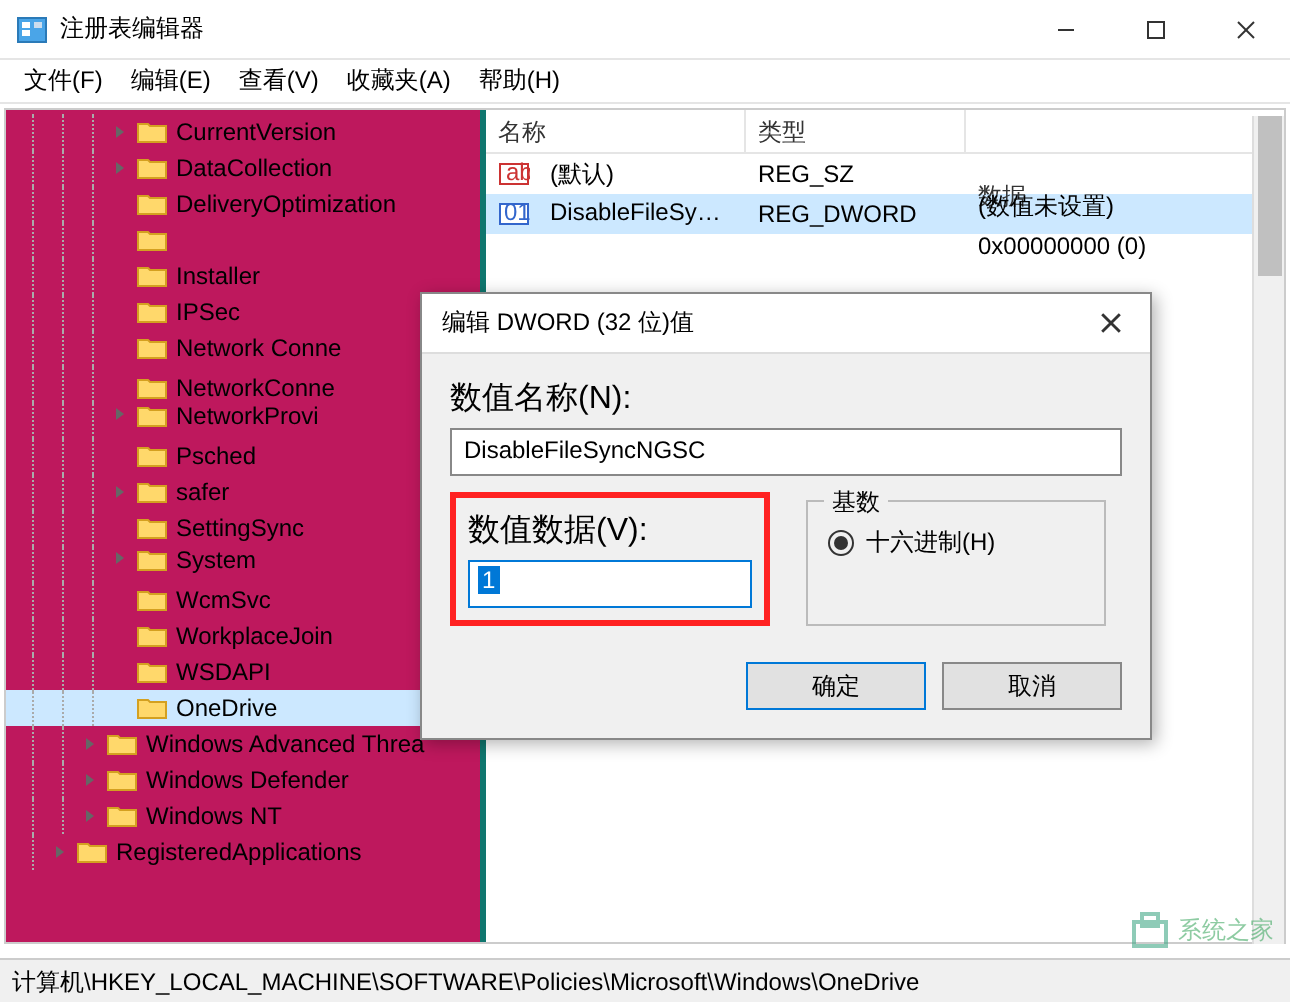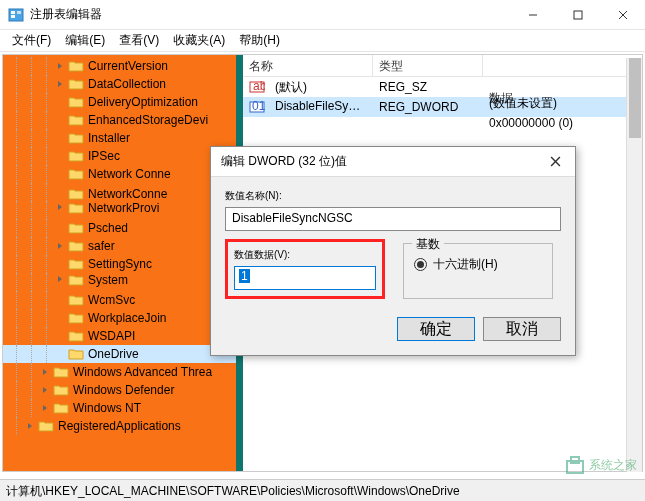--- a/index.html
+++ b/index.html
@@ -6,21 +6,21 @@
 body { width: 645px; height: 501px; background: #fff; position: relative; overflow: hidden; }
 .titlebar { height: 30px; background: #fff; display: flex; align-items: center; padding-left: 8px; border-bottom: 1px solid #e5e5e5; }
 .titlebar .icon { width: 16px; height: 16px; margin-right: 6px; }
 .titlebar .title { flex: 1; font-size: 12px; }
 .winbtns { display: flex; }
 .winbtn { width: 45px; height: 30px; display: flex; align-items: center; justify-content: center; color: #333; }
 .winbtn svg { width: 10px; height: 10px; }
 .menubar { height: 22px; display: flex; align-items: center; padding-left: 6px; gap: 2px; border-bottom: 1px solid #e5e5e5; font-size: 12px; }
 .menuitem { padding: 2px 6px; }
 .main { display: flex; height: 418px; border: 1px solid #ccc; margin: 2px; }
-.tree { width: 240px; overflow: hidden; border-right: 7px solid #0f766e; background: #f97316; padding-top: 2px; }
+.tree { width: 240px; overflow: hidden; border-right: 3px solid #0f766e; background: #be185d; padding-top: 2px; }
 .tree-row { display: flex; align-items: center; height: 18px; white-space: nowrap; padding-right: 4px; }
 .tree-row.selected { background: #cce8ff; }
 .twisty { width: 12px; height: 12px; display: inline-flex; align-items: center; justify-content: center; color: #666; margin-right: 2px; }
 .twisty svg { width: 8px; height: 8px; }
 .folder-icon { width: 16px; height: 14px; margin-right: 4px; }
 .folder-icon svg { width: 16px; height: 14px; }
 .tree-label { font-size: 12px; }
 .listpane { flex: 1; background: #fff; }
 .list-header { display: flex; height: 22px; border-bottom: 1px solid #e5e5e5; }
 .list-header > div { padding: 3px 6px; border-right: 1px solid #e5e5e5; font-size: 12px; color: #333; }
@@ -31,34 +31,34 @@
 .list-row.selected { background: #cce8ff; }
 .list-row > div { padding: 2px 6px; font-size: 12px; overflow: hidden; text-overflow: ellipsis; white-space: nowrap; }
 .val-icon { width: 16px; height: 16px; margin-right: 10px; display: inline-flex; vertical-align: middle; }
 .statusbar { position: absolute; bottom: 0; left: 0; right: 0; height: 22px; border-top: 1px solid #ccc; padding: 3px 6px; font-size: 12px; background: #f0f0f0; }
 
 .dialog { position: absolute; left: 210px; top: 146px; width: 366px; background: #f0f0f0; border: 1px solid #888; box-shadow: 2px 2px 8px rgba(0,0,0,0.3); }
 .dtitle { height: 30px; background: #fff; display: flex; align-items: center; padding-left: 10px; border-bottom: 1px solid #ddd; }
 .dtitle .t { flex: 1; font-size: 12px; }
 .dclose { width: 40px; height: 30px; display: flex; align-items: center; justify-content: center; }
 .dbody { padding: 12px 14px 14px 14px; }
-.dlabel { font-size: 10px; margin-bottom: 4px; }
+.dlabel { font-size: 16px; margin-bottom: 4px; }
 .dinput-ro { width: 100%; height: 24px; border: 1px solid #888; background: #fff; padding: 3px 6px; font-size: 12px; margin-bottom: 12px; }
 .drow { display: flex; gap: 18px; }
 .dleft { width: 160px; }
 .dinput { width: 100%; height: 24px; border: 1px solid #0078d7; background: #fff; padding: 2px 4px; font-size: 12px; }
 .dinput .sel { background: #0078d7; color: #fff; padding: 0 2px; }
 .redbox { border: 3px solid #f22; padding: 6px; margin-top: -4px; }
 .fieldset { border: 1px solid #bbb; padding: 8px 10px 10px 10px; width: 150px; position: relative; }
 .legend { position: absolute; top: -8px; left: 8px; background: #f0f0f0; padding: 0 4px; font-size: 12px; }
 .radio-row { display: flex; align-items: center; margin: 4px 0; font-size: 12px; }
 .radio { width: 13px; height: 13px; border: 1px solid #333; border-radius: 50%; margin-right: 6px; display: inline-flex; align-items: center; justify-content: center; }
 .radio.checked::after { content: ""; width: 7px; height: 7px; background: #333; border-radius: 50%; }
 .dbtns { display: flex; justify-content: flex-end; gap: 8px; margin-top: 18px; }
-.dbtn { width: 78px; height: 24px; border: 1px solid #888; background: #e1e1e1; font-size: 16px; display: flex; align-items: center; justify-content: center; }
+.dbtn { width: 90px; height: 24px; border: 1px solid #888; background: #e1e1e1; font-size: 12px; display: flex; align-items: center; justify-content: center; }
 .dbtn.primary { border: 1px solid #0078d7; }
 
 .watermark { position: absolute; right: 8px; bottom: 26px; opacity: 0.6; font-size: 13px; color: #4a6; display:flex; align-items:center; gap:4px;}
 .vscroll { position:absolute; right:3px; top:58px; width:16px; height:414px; background:#f0f0f0; border-left:1px solid #ddd;}
 .vscroll .thumb { position:absolute; top:0; left:2px; width:12px; height:80px; background:#c0c0c0;}
 </style>
 </head>
 <body>
 
 <div class="titlebar">
@@ -147,21 +147,20 @@
       </div>
       <div class="tree-row">
         <span style="padding-left:6px;display:flex;align-items:center">
           <span style="display:inline-block;width:1px;height:18px;border-left:1px dotted #aaa;margin:0 7px 0 7px;"></span>
           <span style="display:inline-block;width:1px;height:18px;border-left:1px dotted #aaa;margin:0 7px 0 7px;"></span>
           <span style="display:inline-block;width:1px;height:18px;border-left:1px dotted #aaa;margin:0 7px 0 7px;"></span>
           <span class="twisty"></span>
           <span class="folder-icon"><svg viewBox="0 0 16 14">
               <path d="M1 3 L1 12 L15 12 L15 4 L7 4 L6 3 Z" fill="#ffd86b" stroke="#d4a020"></path>
             </svg></span>
-          <span class="tree-label">EnhancedStorageDevi</span>
         </span>
       </div>
       <div class="tree-row">
         <span style="padding-left:6px;display:flex;align-items:center">
           <span style="display:inline-block;width:1px;height:18px;border-left:1px dotted #aaa;margin:0 7px 0 7px;"></span>
           <span style="display:inline-block;width:1px;height:18px;border-left:1px dotted #aaa;margin:0 7px 0 7px;"></span>
           <span style="display:inline-block;width:1px;height:18px;border-left:1px dotted #aaa;margin:0 7px 0 7px;"></span>
           <span class="twisty"></span>
           <span class="folder-icon"><svg viewBox="0 0 16 14">
               <path d="M1 3 L1 12 L15 12 L15 4 L7 4 L6 3 Z" fill="#ffd86b" stroke="#d4a020"></path>

